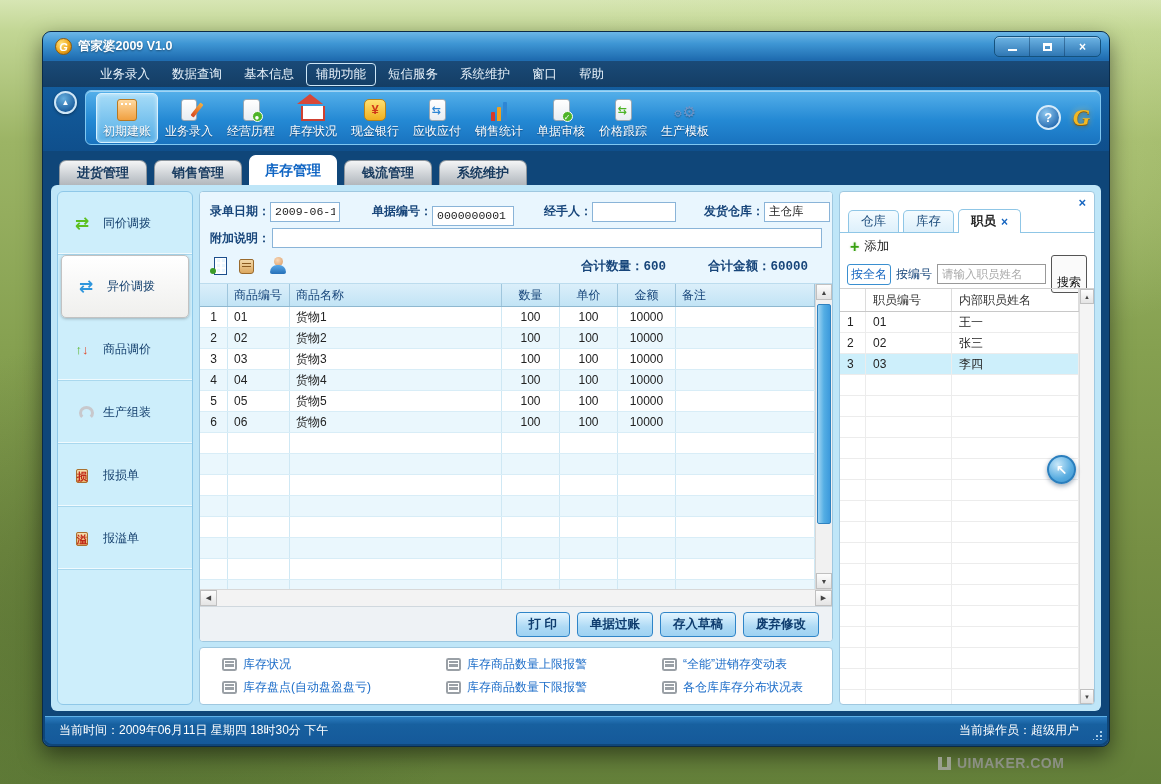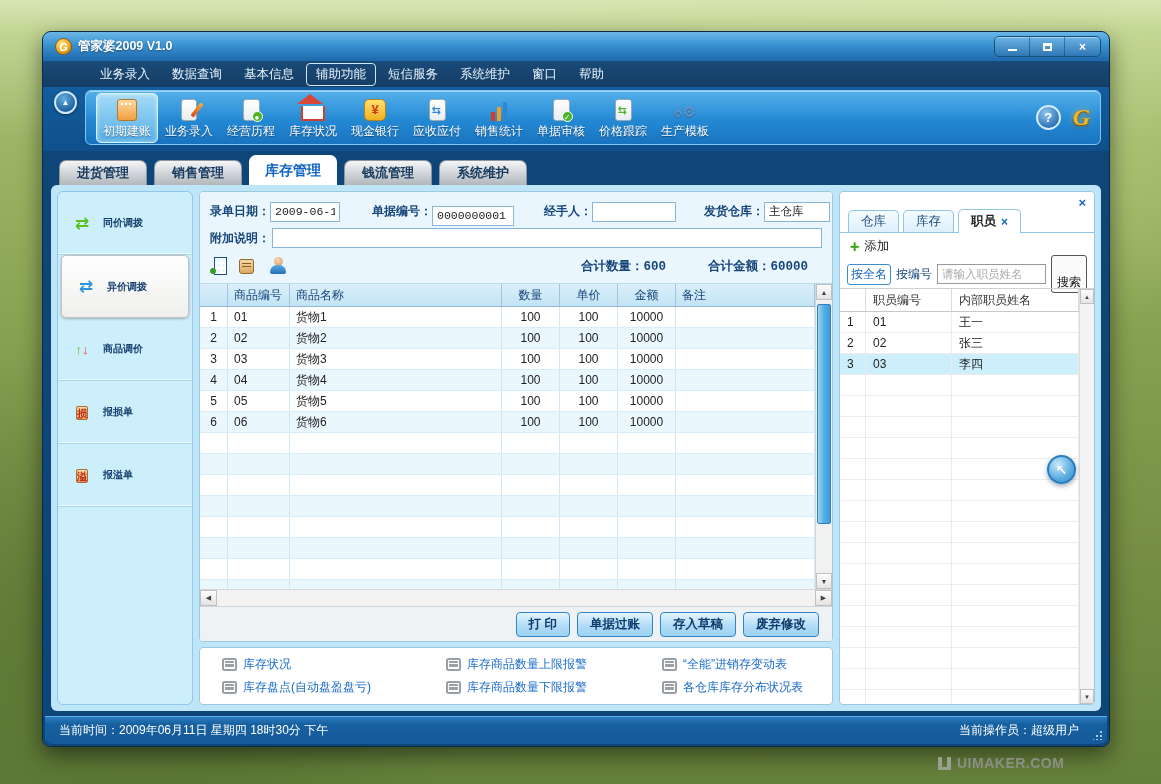--- a/index.html
+++ b/index.html
@@ -94,21 +94,21 @@
     background:linear-gradient(180deg,#f4f5f6,#c4c9ce 70%,#b2b7bc); border:1px solid #8d969e; border-bottom:none; }
   .mtab.active { height:30px; background:#fff; color:#1166c4; border-color:#fff; font-size:14px; }
 
   .content-outer { flex:1; margin:0 8px; background:#bfe6f8; border-radius:6px;
     display:flex; gap:6px; padding:6px; overflow:hidden; }
 
   
   .sidebar { width:136px; background:#cdeefb; border:1px solid #8fc8e8; border-radius:6px; overflow:hidden; }
   .side-item { height:63px; display:flex; align-items:center; gap:9px; padding-left:12px;
     border-bottom:1px solid #a9d8ee; box-shadow:inset 0 -1px 0 rgba(255,255,255,.7); position:relative; }
-  .side-item .lbl { font-size:10px; font-weight:bold; color:#15406e; }
+  .side-item .lbl { font-size:12px; font-weight:normal; color:#15406e; }
   .side-item.sel { border:1px solid #c2c2c2; border-radius:5px; margin:0 3px;
     background:linear-gradient(180deg,#ffffff,#efefed); box-shadow:0 1px 3px rgba(0,0,0,.25); }
   .s-ic { width:24px; text-align:center; font-weight:bold; }
   .g-green { color:#5cc020; font-size:17px; }
   .g-blue { color:#2f96dc; font-size:17px; }
   .g-updown .up { color:#58b428; font-size:13px; font-weight:bold; }
   .g-updown .dn { color:#e04828; font-size:13px; font-weight:bold; }
   .wrench { width:5px; height:17px; background:linear-gradient(180deg,#f0c060,#d89028); transform:rotate(42deg);
     border-radius:2px; position:relative; margin:0 auto; }
   .wrench::before { content:""; position:absolute; top:-6px; left:-3px; width:9px; height:8px;
@@ -376,20 +376,24 @@
           </div>
           <div class="side-item sel">
             <span class="s-ic g-blue">⇄</span>
             <span class="lbl">异价调拨</span>
           </div>
           <div class="side-item">
             <span class="s-ic g-updown"><span class="up">↑</span><span class="dn">↓</span></span>
             <span class="lbl">商品调价</span>
           </div>
           <div class="side-item">
+            <span class="s-ic"><span class="wrench"></span></span>
+            <span class="lbl">生产组装</span>
+          </div>
+          <div class="side-item">
             <span class="s-ic"><span class="charbox">损</span></span>
             <span class="lbl">报损单</span>
           </div>
           <div class="side-item">
             <span class="s-ic"><span class="charbox">溢</span></span>
             <span class="lbl">报溢单</span>
           </div>
         </div>
 
         <div class="main-col">

